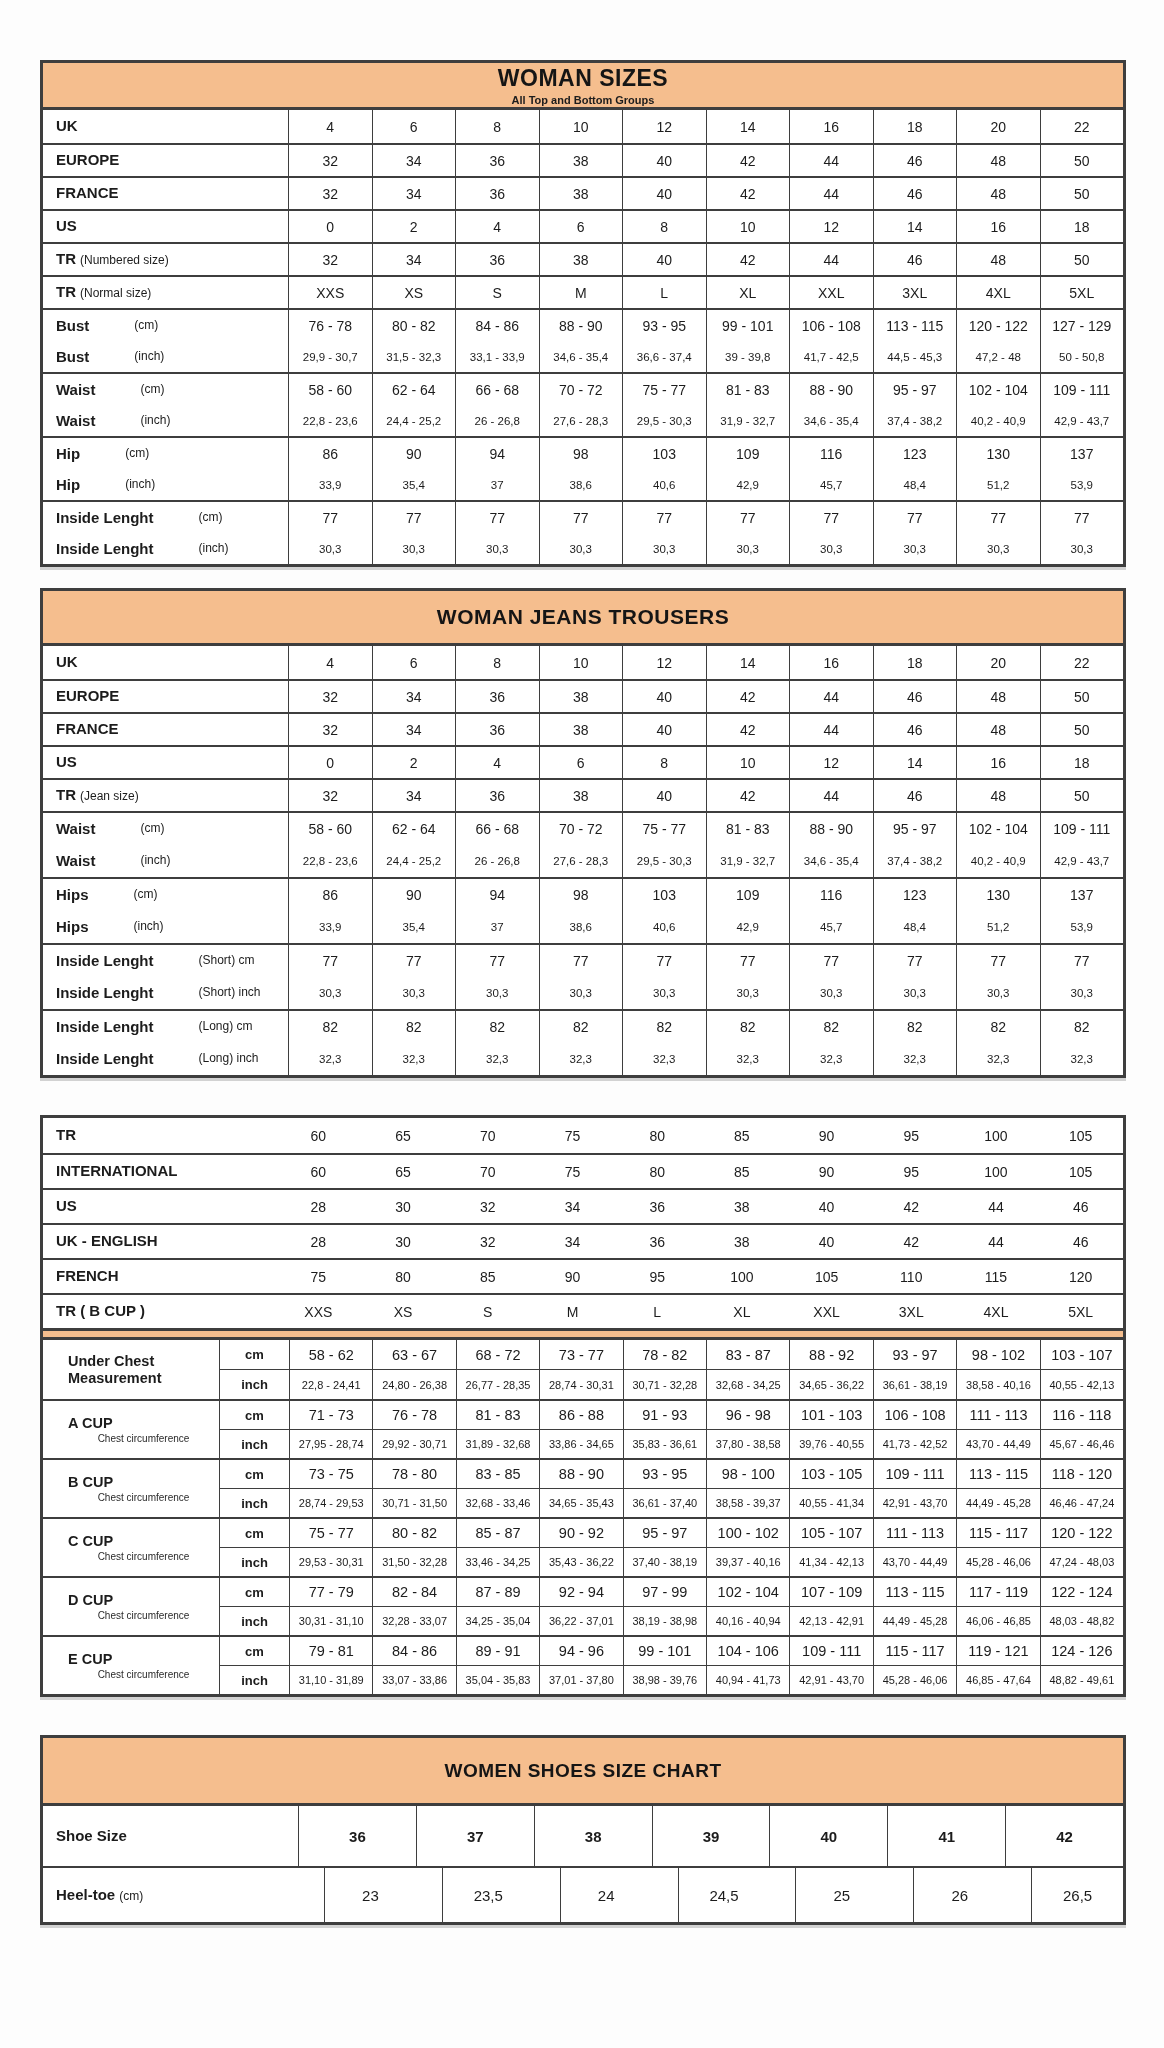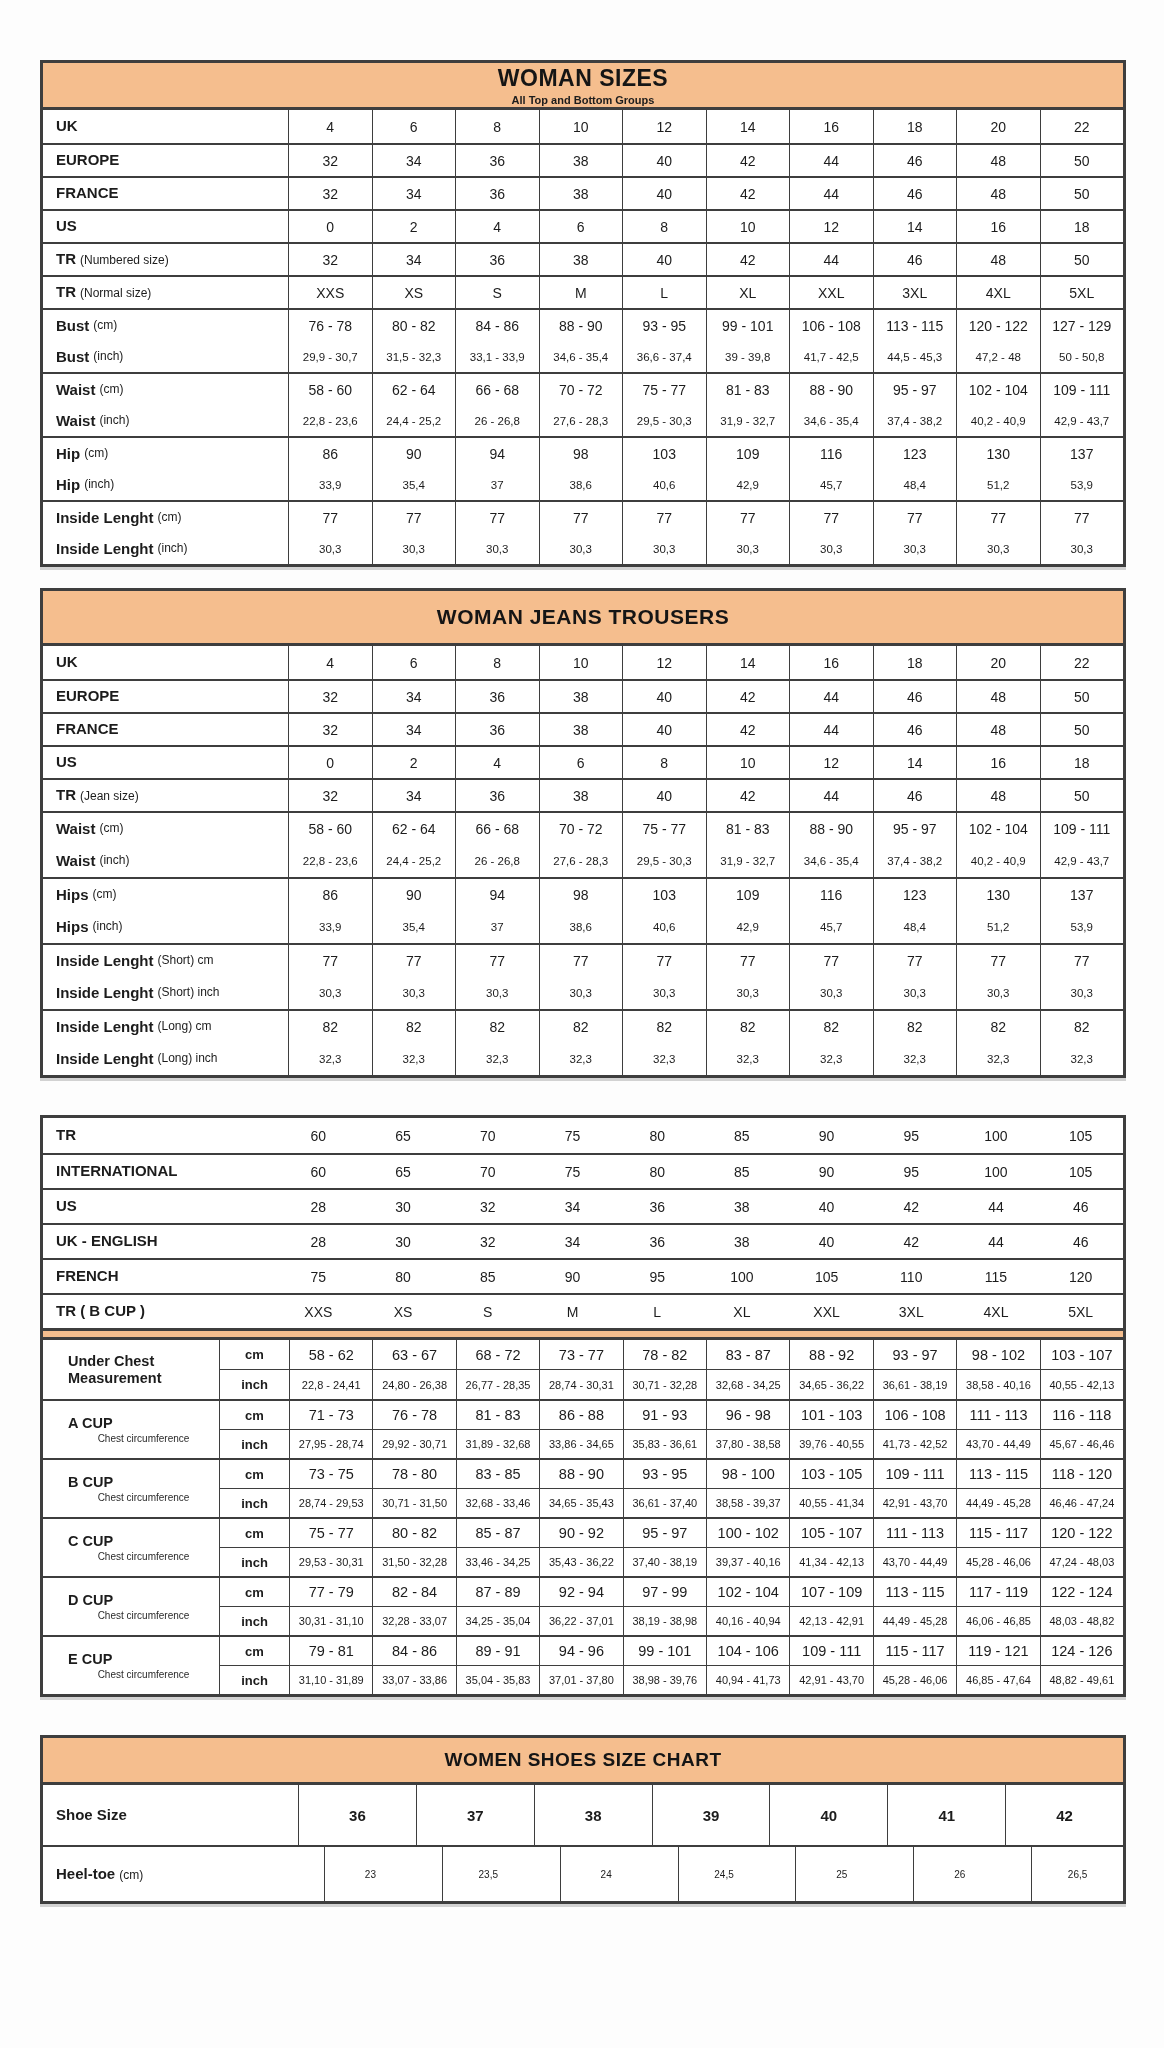--- a/index.html
+++ b/index.html
@@ -28,21 +28,21 @@
   .tbl-header {
     background: #f5be8e;
     border-bottom: 3px solid #3e3e3e;
     display: flex; flex-direction: column;
     align-items: center; justify-content: center;
     text-align: center;
   }
   .t-sizes .tbl-header { height: 47px; }
   .t-jeans .tbl-header { height: 55px; }
   .t-bra   .tbl-header { height: 50px; }
-  .t-shoes .tbl-header { height: 47px; }
+  .t-shoes .tbl-header { height: 68px; }
   .tbl-title { font-weight: bold; letter-spacing: 0.5px; color: #151515; }
   .t-sizes .tbl-title { font-size: 23px; }
   .t-jeans .tbl-title { font-size: 21px; }
   .t-bra   .tbl-title { font-size: 19px; }
   .t-shoes .tbl-title { font-size: 19px; }
   .tbl-subtitle { font-weight: bold; font-size: 11px; margin-top: 2px; }
 
   
   .row { display: flex; align-items: stretch; }
   .row + .row { border-top: 2.5px solid #3e3e3e; }
@@ -70,25 +70,25 @@
 
   
   .cell {
     flex: 1;
     display: flex; align-items: center; justify-content: center;
     font-size: 14px;
     border-left: 1.5px solid #3e3e3e;
   }
   .no-vlines .cell { border-left: none; }
   .cell-bold { font-weight: bold; font-size: 15px; }
-  .t-shoes .row-heel .cell { font-size: 10px; margin-left: 26px; }
+  .t-shoes .row-heel .cell { font-size: 15px; margin-left: 26px; }
 
   
   .pair-label { padding-left: 13px; }
-  .pair-label .label-line { flex: 1; display: flex; align-items: center; }
+  .pair-label .label-line { flex: 1; display: flex; align-items: center; gap: 41px; }
   .pair-cell { flex-direction: column; padding: 0; }
   .pv-cm, .pv-inch {
     flex: 1; width: 100%;
     display: flex; align-items: center; justify-content: center;
   }
   .pv-cm   { font-size: 14px; }
   .pv-inch { font-size: 11.5px; }
 
   
   .group-label-cell {

